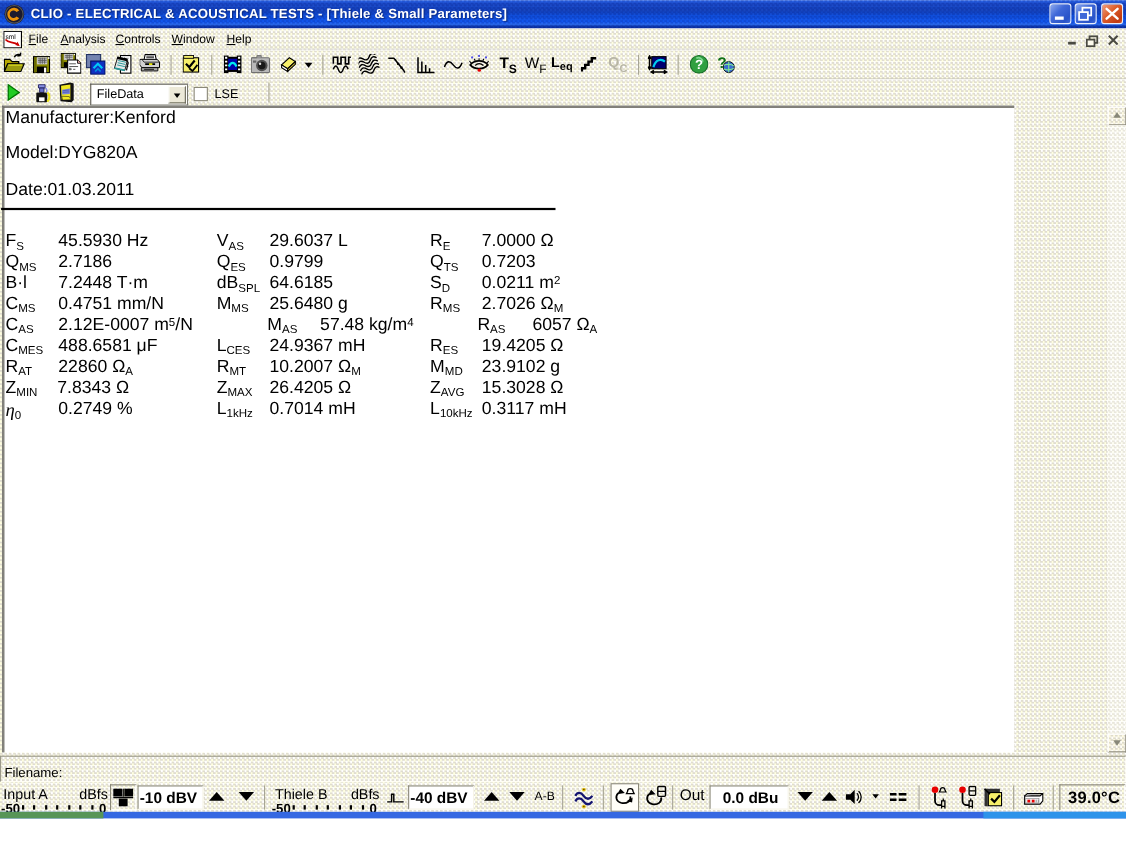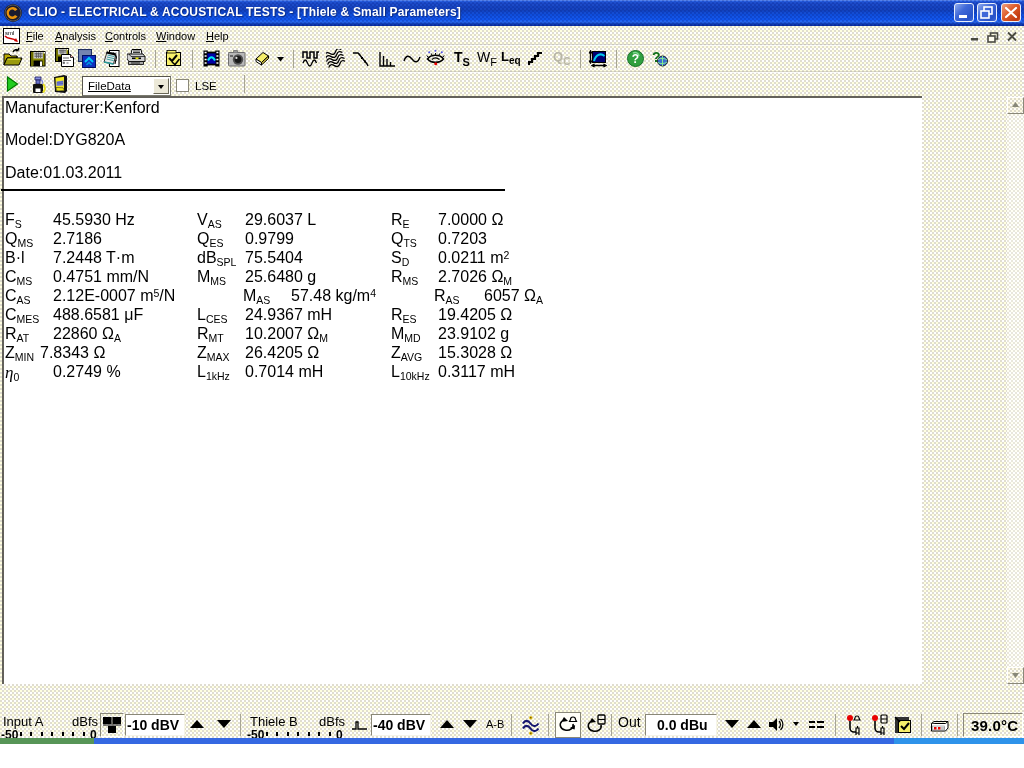--- a/index.html
+++ b/index.html
@@ -24,21 +24,21 @@
     border:1px solid #e8eefb; }
   .tbtn.blue { background: linear-gradient(135deg,#8fabee 0%,#3f68d8 40%,#2853c8 80%,#3f68d8 100%); }
   .tbtn.red  { background: linear-gradient(135deg,#f0a080 0%,#dd5b28 45%,#c03a10 85%,#d85524 100%); }
   #chrome { position:absolute; left:0; top:26px; width:1024px; height:712px; }
   .menuitem { position:absolute; font-size:11px; color:#000; white-space:nowrap; }
   .menuitem u { text-decoration:underline; }
   .sep { position:absolute; width:1px; background:#a7a595; }
   #combo { position:absolute; left:82px; top:76px; width:89px; height:20px;
     background:#fff; border:1px solid #7a7a6e;
     border-top-color:#58564c; border-left-color:#58564c; }
-  #combo .txt { position:absolute; left:5px; top:3px; font-size:11.5px;text-decoration:underline; }
+  #combo .txt { position:absolute; left:5px; top:3px; font-size:11.5px; }
   #combo .drop { position:absolute; right:1px; top:1px; width:16px; height:16px;
     background:#ece9d8; border:1px solid #fff; border-right-color:#6a6858; border-bottom-color:#6a6858; }
   .darr { width:0; height:0; border-left:3.5px solid transparent; border-right:3.5px solid transparent; border-top:4px solid #000; }
   #content { position:absolute; left:2px; top:96px; width:920px; height:588px;
     background:#fff; border-top:1px solid #63615a; border-left:1px solid #63615a; }
   #content .t { position:absolute; font-size:16px; color:#000; white-space:nowrap; }
   sub.s { font-size:10.5px; vertical-align:-3px; }
   sup.p { font-size:10.5px; vertical-align:4px; }
   #hr { position:absolute; left:-2px; top:92px; width:504px; height:2px; background:#000; }
   #sbar { position:absolute; left:1004px; top:0px; width:17px; height:587px; }
@@ -300,21 +300,21 @@
     <div class="t" style="left:435px;top:114px">7.0000 Ω</div>
     <div class="t" style="left:2px;top:133px">Q<sub class="s">MS</sub></div>
     <div class="t" style="left:50px;top:133px">2.7186</div>
     <div class="t" style="left:194px;top:133px">Q<sub class="s">ES</sub></div>
     <div class="t" style="left:242px;top:133px">0.9799</div>
     <div class="t" style="left:388px;top:133px">Q<sub class="s">TS</sub></div>
     <div class="t" style="left:435px;top:133px">0.7203</div>
     <div class="t" style="left:2px;top:152px">B·l</div>
     <div class="t" style="left:50px;top:152px">7.2448 T·m</div>
     <div class="t" style="left:194px;top:152px">dB<sub class="s">SPL</sub></div>
-    <div class="t" style="left:242px;top:152px">75.5404</div>
+    <div class="t" style="left:242px;top:152px">64.6185</div>
     <div class="t" style="left:388px;top:152px">S<sub class="s">D</sub></div>
     <div class="t" style="left:435px;top:152px">0.0211 m<sup class="p">2</sup></div>
     <div class="t" style="left:2px;top:171px">C<sub class="s">MS</sub></div>
     <div class="t" style="left:50px;top:171px">0.4751 mm/N</div>
     <div class="t" style="left:194px;top:171px">M<sub class="s">MS</sub></div>
     <div class="t" style="left:242px;top:171px">25.6480 g</div>
     <div class="t" style="left:388px;top:171px">R<sub class="s">MS</sub></div>
     <div class="t" style="left:435px;top:171px">2.7026 Ω<sub class="s">M</sub></div>
     <div class="t" style="left:2px;top:190px">C<sub class="s">AS</sub></div>
     <div class="t" style="left:50px;top:190px">2.12E-0007 m<sup class="p">5</sup>/N</div>
@@ -328,21 +328,21 @@
     <div class="t" style="left:242px;top:209px">24.9367 mH</div>
     <div class="t" style="left:388px;top:209px">R<sub class="s">ES</sub></div>
     <div class="t" style="left:435px;top:209px">19.4205 Ω</div>
     <div class="t" style="left:2px;top:228px">R<sub class="s">AT</sub></div>
     <div class="t" style="left:50px;top:228px">22860 Ω<sub class="s">A</sub></div>
     <div class="t" style="left:194px;top:228px">R<sub class="s">MT</sub></div>
     <div class="t" style="left:242px;top:228px">10.2007 Ω<sub class="s">M</sub></div>
     <div class="t" style="left:388px;top:228px">M<sub class="s">MD</sub></div>
     <div class="t" style="left:435px;top:228px">23.9102 g</div>
     <div class="t" style="left:2px;top:247px">Z<sub class="s">MIN</sub></div>
-    <div class="t" style="left:37px;top:247px">7.8343 Ω</div>
+    <div class="t" style="left:49px;top:247px">7.8343 Ω</div>
     <div class="t" style="left:194px;top:247px">Z<sub class="s">MAX</sub></div>
     <div class="t" style="left:242px;top:247px">26.4205 Ω</div>
     <div class="t" style="left:388px;top:247px">Z<sub class="s">AVG</sub></div>
     <div class="t" style="left:435px;top:247px">15.3028 Ω</div>
     <div class="t" style="left:2px;top:266px"><i style="font-family:'Liberation Serif',serif;font-size:17px">η</i><sub class="s">0</sub></div>
     <div class="t" style="left:50px;top:266px">0.2749 %</div>
     <div class="t" style="left:194px;top:266px">L<sub class="s">1kHz</sub></div>
     <div class="t" style="left:242px;top:266px">0.7014 mH</div>
     <div class="t" style="left:388px;top:266px">L<sub class="s">10kHz</sub></div>
     <div class="t" style="left:435px;top:266px">0.3117 mH</div>
@@ -354,20 +354,23 @@
       </div>
       <div class="dither-light" style="position:absolute;left:0;top:17px;width:17px;height:553px"></div>
       <div class="sbtn" style="top:570px">
         <svg width="15" height="15" viewBox="0 0 15 15">
             <path d="M7.5 10 L11 5 L4 5 Z" fill="#888878"></path>
           </svg>
       </div>
     </div>
   </div>
 
+  <div id="status">
+      <div class="abs" style="left:3px;top:7px;font-size:12px">Filename:</div>
+    </div>
 
   <div id="ctrl">
   <div class="abs bold13" style="left:3px;top:2px;">Input A</div>
   <div class="abs bold13" style="left:72px;top:2px;">dBfs</div>
   <div class="abs" style="left:1px;top:16px;font-weight:bold;font-size:12px">-50</div>
   <div class="abs" style="left:90px;top:16px;font-weight:bold;font-size:12px">0</div>
   <i class="abs" style="left:20px;top:20px;width:1.5px;height:4px;background:#000;font-style:normal"></i>
       <i class="abs" style="left:30px;top:20px;width:1.5px;height:4px;background:#000;font-style:normal"></i>
       <i class="abs" style="left:41px;top:20px;width:1.5px;height:4px;background:#000;font-style:normal"></i>
       <i class="abs" style="left:51px;top:20px;width:1.5px;height:4px;background:#000;font-style:normal"></i>

